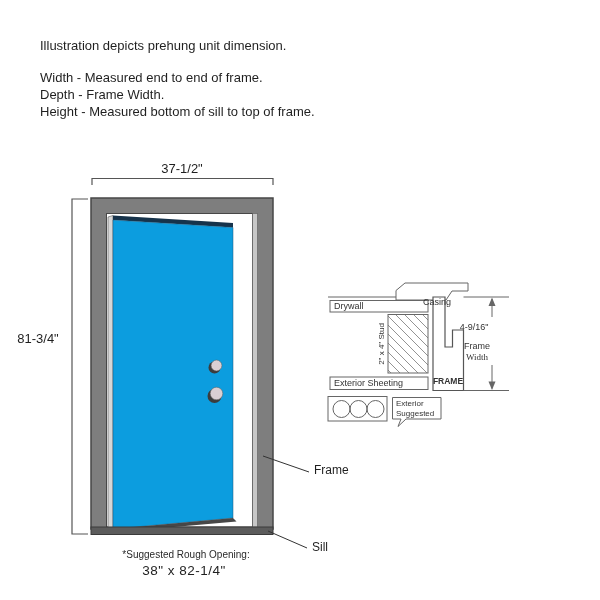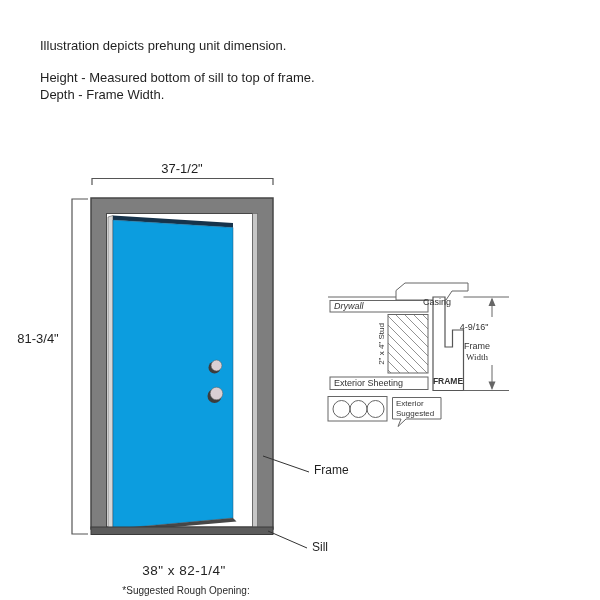--- a/index.html
+++ b/index.html
@@ -11,25 +11,25 @@
   .txt{position:absolute;white-space:nowrap;color:#1f1f1f;}
   .intro{left:40px;top:38px;font-size:13px;}
   .defs{left:40px;top:69px;font-size:13px;line-height:17px;}
   .defs div{white-space:nowrap;}
   .dim{font-size:13px;transform:translate(-50%,-50%);}
   .width-dim{left:182px;top:168px;}
   .height-dim{left:38px;top:338px;}
   .callout{font-size:12px;transform:translate(0,-50%);}
   .frame-callout{left:314px;top:470px;}
   .sill-callout{left:312px;top:547px;}
-  .rough-note{left:186px;top:554px;font-size:10px;transform:translate(-50%,-50%);color:#2a2a2a;margin-top:36px;}
+  .rough-note{left:186px;top:554px;font-size:10px;transform:translate(-50%,-50%);color:#2a2a2a;}
   .rough-value{left:184px;top:570px;font-size:13.5px;transform:translate(-50%,-50%);letter-spacing:.5px;}
   .cs{color:#333;}
   .cs-casing{left:437px;top:290px;font-size:9px;transform:translate(-50%,-50%);margin-top:12px;}
-  .cs-drywall{left:334px;top:306px;font-size:9px;transform:translate(0,-50%);font-style:italic;}
+  .cs-drywall{left:334px;top:306px;font-size:9px;transform:translate(0,-50%);}
   .cs-stud{left:381px;top:344px;font-size:8px;transform:translate(-50%,-50%) rotate(-90deg);}
   .cs-sheeting{left:334px;top:383px;font-size:9px;transform:translate(0,-50%);}
   .cs-frame{left:448px;top:381px;font-size:8.5px;font-weight:bold;transform:translate(-50%,-50%);}
   .cs-brickmould{left:396px;top:399px;font-size:8px;line-height:9.5px;}
   .cs-fw-value{left:474px;top:327px;font-size:9px;transform:translate(-50%,-50%);}
   .cs-fw-cap1{left:477px;top:346px;font-size:9px;transform:translate(-50%,-50%);}
   .cs-fw-cap2{left:477px;top:357px;font-size:9px;transform:translate(-50%,-50%);font-family:Liberation Serif, serif;}
 </style>
 </head>
 <body>
@@ -100,22 +100,23 @@
       <line x1="492" y1="299" x2="492" y2="317"></line>
       <line x1="492" y1="365" x2="492" y2="388.5"></line>
       <polygon points="492,297.5 488.5,306 495.5,306" fill="#666" stroke="none"></polygon>
       <polygon points="492,390 488.5,381.5 495.5,381.5" fill="#666" stroke="none"></polygon>
     </g>
   </svg>
 
   <div class="txt intro">Illustration depicts prehung unit dimension.</div>
 
   <div class="txt defs">
+    <div>Width - Measured end to end of frame.</div>
+    <div>Depth - Frame Width.</div>
     <div>Height - Measured bottom of sill to top of frame.</div>
-    <div>Depth - Frame Width.</div>
   </div>
 
   <div class="txt dim width-dim">37-1/2"</div>
   <div class="txt dim height-dim">81-3/4"</div>
 
   <div class="txt callout frame-callout">Frame</div>
   <div class="txt callout sill-callout">Sill</div>
 
   <div class="txt rough-note">*Suggested Rough Opening:</div>
   <div class="txt rough-value">38" x 82-1/4"</div>

